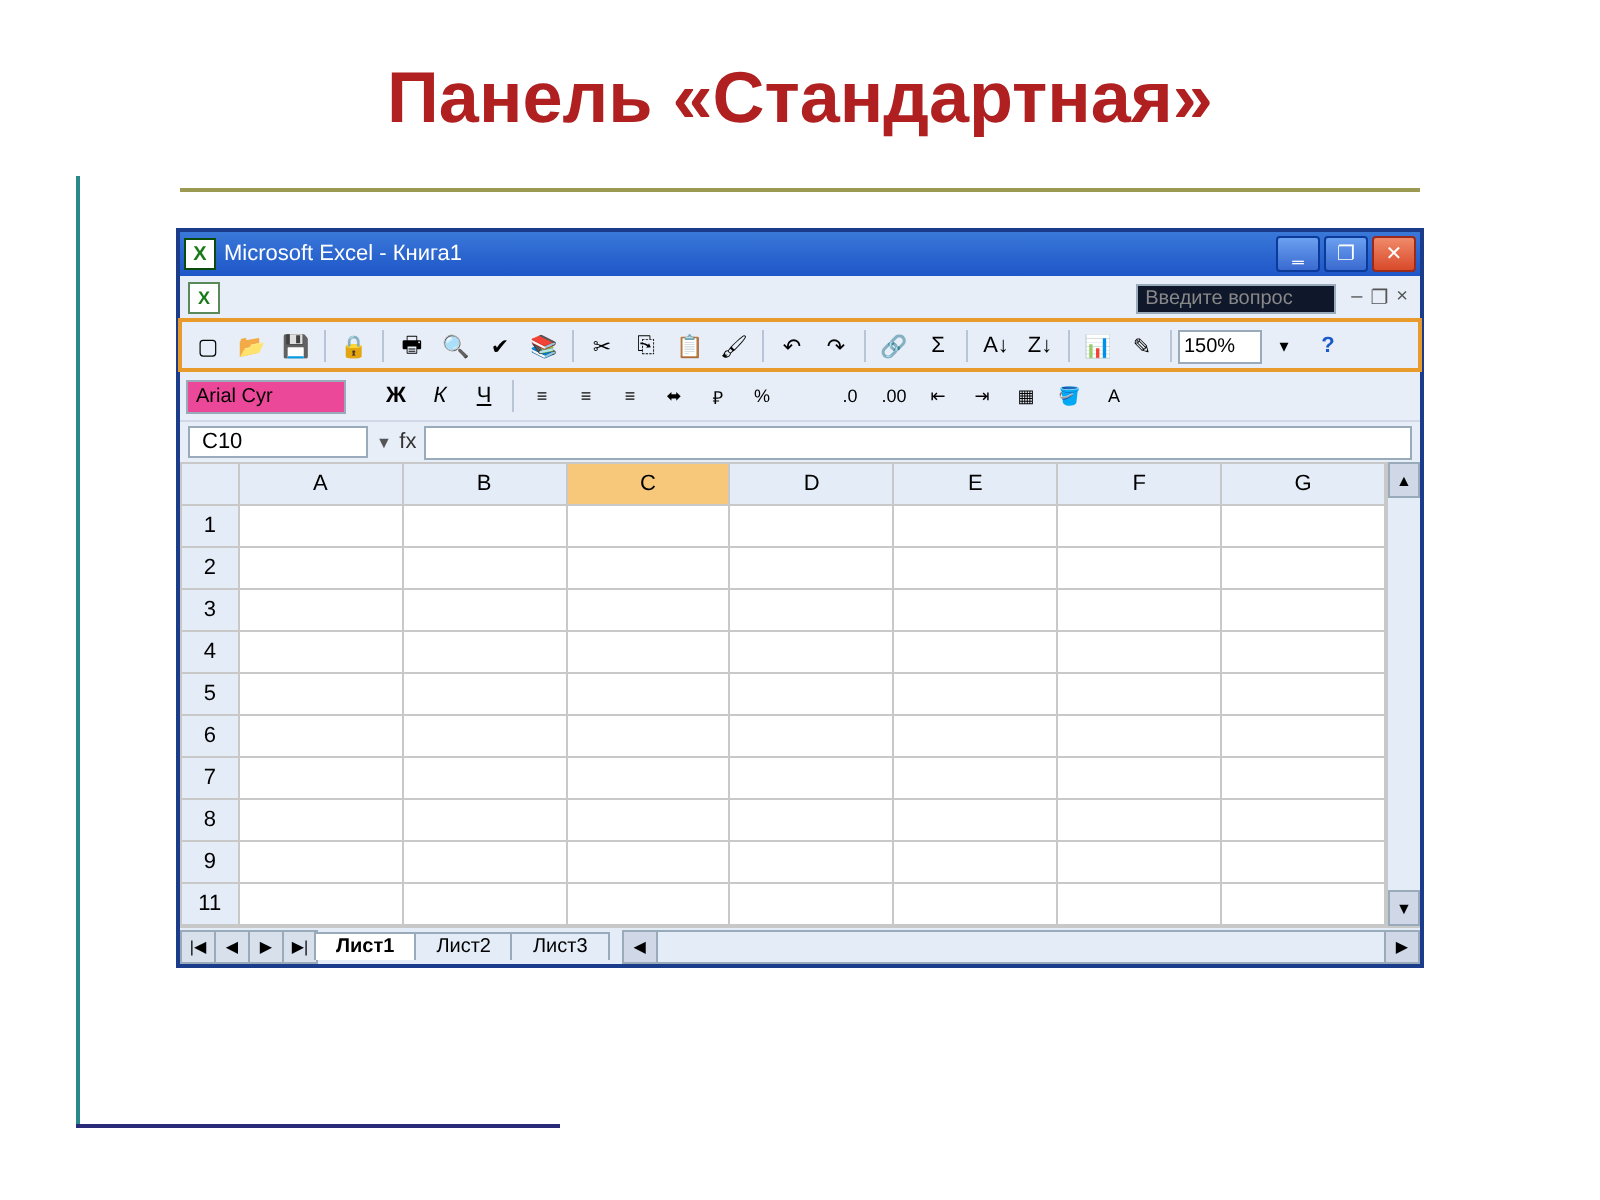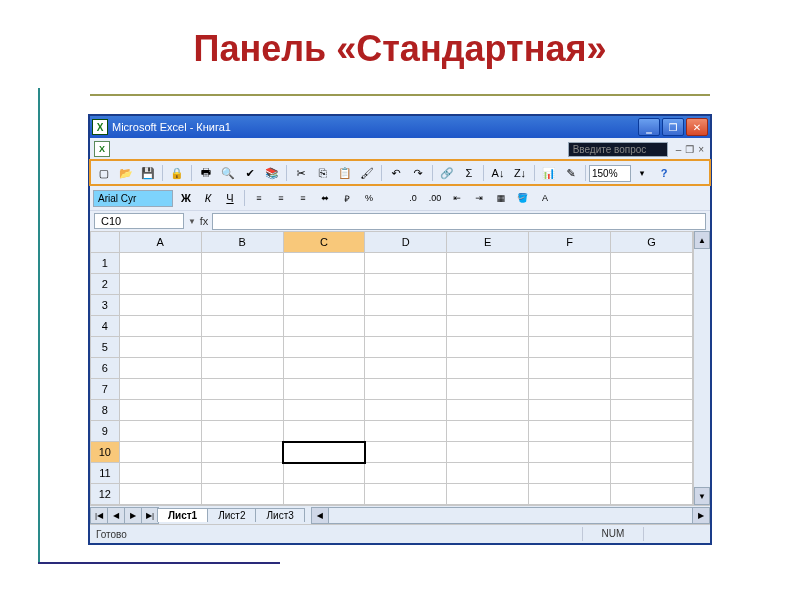--- a/index.html
+++ b/index.html
@@ -22,21 +22,21 @@
   .menubar .spacer{flex:1}
   .helpbox{border:1px solid #9ab;background:#0f172a;font-size:10px;color:#888;padding:1px 4px;width:90px}
   .docbtns{display:flex;margin-left:6px}
   .docbtns span{font-size:10px;color:#555;margin:0 2px;cursor:default}
   
   .toolbar{background:#e8eef8;display:flex;align-items:center;height:24px;padding:0 3px;border-top:1px solid #d0d8e8}
   .toolbar.highlight{outline:2px solid #e89a2a;outline-offset:-1px}
   .tb-btn{width:18px;height:18px;margin:0 1px;border:1px solid transparent;border-radius:2px;display:flex;align-items:center;justify-content:center;font-size:11px;cursor:default}
   .tb-sep{width:1px;height:16px;background:#b8c4d8;margin:0 3px}
   .zoombox{border:1px solid #9ab;background:#fff;font-size:10px;padding:0 2px;height:15px;display:flex;align-items:center;width:36px}
-  .fontbox{border:1px solid #9ab;background:#7dd3fc;font-size:10px;padding:0 4px;height:15px;display:flex;align-items:center;width:70px;margin-right:2px}
+  .fontbox{border:1px solid #9ab;background:#ec4899;font-size:10px;padding:0 4px;height:15px;display:flex;align-items:center;width:70px;margin-right:14px}
   
   .formularow{background:#e8eef8;display:flex;align-items:center;height:20px;border-top:1px solid #d0d8e8;font-size:11px}
   .namebox{width:76px;border:1px solid #9ab;background:#fff;margin:0 4px;padding:1px 6px;font-size:11px}
   .fx{width:16px;color:#333;text-align:center}
   .formulabar{flex:1;border:1px solid #9ab;background:#fff;height:15px;margin-right:4px}
   
   .grid-wrap{display:flex;background:#fff}
   .grid{border-collapse:collapse;font-size:11px;flex:1}
   .grid th,.grid td{border:1px solid #c8c8c8;height:20px;padding:0;text-align:center;font-weight:normal;color:#000}
   .grid .corner{background:#e4ecf7;width:28px}
@@ -252,41 +252,21 @@
             <th class="rowhdr">9</th>
             <td></td>
             <td></td>
             <td></td>
             <td></td>
             <td></td>
             <td></td>
             <td></td>
           </tr>
           <tr>
-            <th class="rowhdr sel">10</th>
-            <td></td>
-            <td></td>
-            <td class="active"></td>
-            <td></td>
-            <td></td>
-            <td></td>
-            <td></td>
-          </tr>
-          <tr>
             <th class="rowhdr">11</th>
-            <td></td>
-            <td></td>
-            <td></td>
-            <td></td>
-            <td></td>
-            <td></td>
-            <td></td>
-          </tr>
-          <tr>
-            <th class="rowhdr">12</th>
             <td></td>
             <td></td>
             <td></td>
             <td></td>
             <td></td>
             <td></td>
             <td></td>
           </tr>
         </tbody>
     </table>
@@ -309,19 +289,14 @@
         <div class="sheet-tab">Лист2</div>
         <div class="sheet-tab">Лист3</div>
       </div>
     <div class="hscroll">
       <div class="arr">◀</div>
       <div class="track"></div>
       <div class="arr">▶</div>
     </div>
   </div>
 
-  <div class="status">
-    <div class="s-left">Готово</div>
-    <div class="s-cell">NUM</div>
-    <div class="s-cell"></div>
-  </div>
 
 </div>
 
 </body></html>

